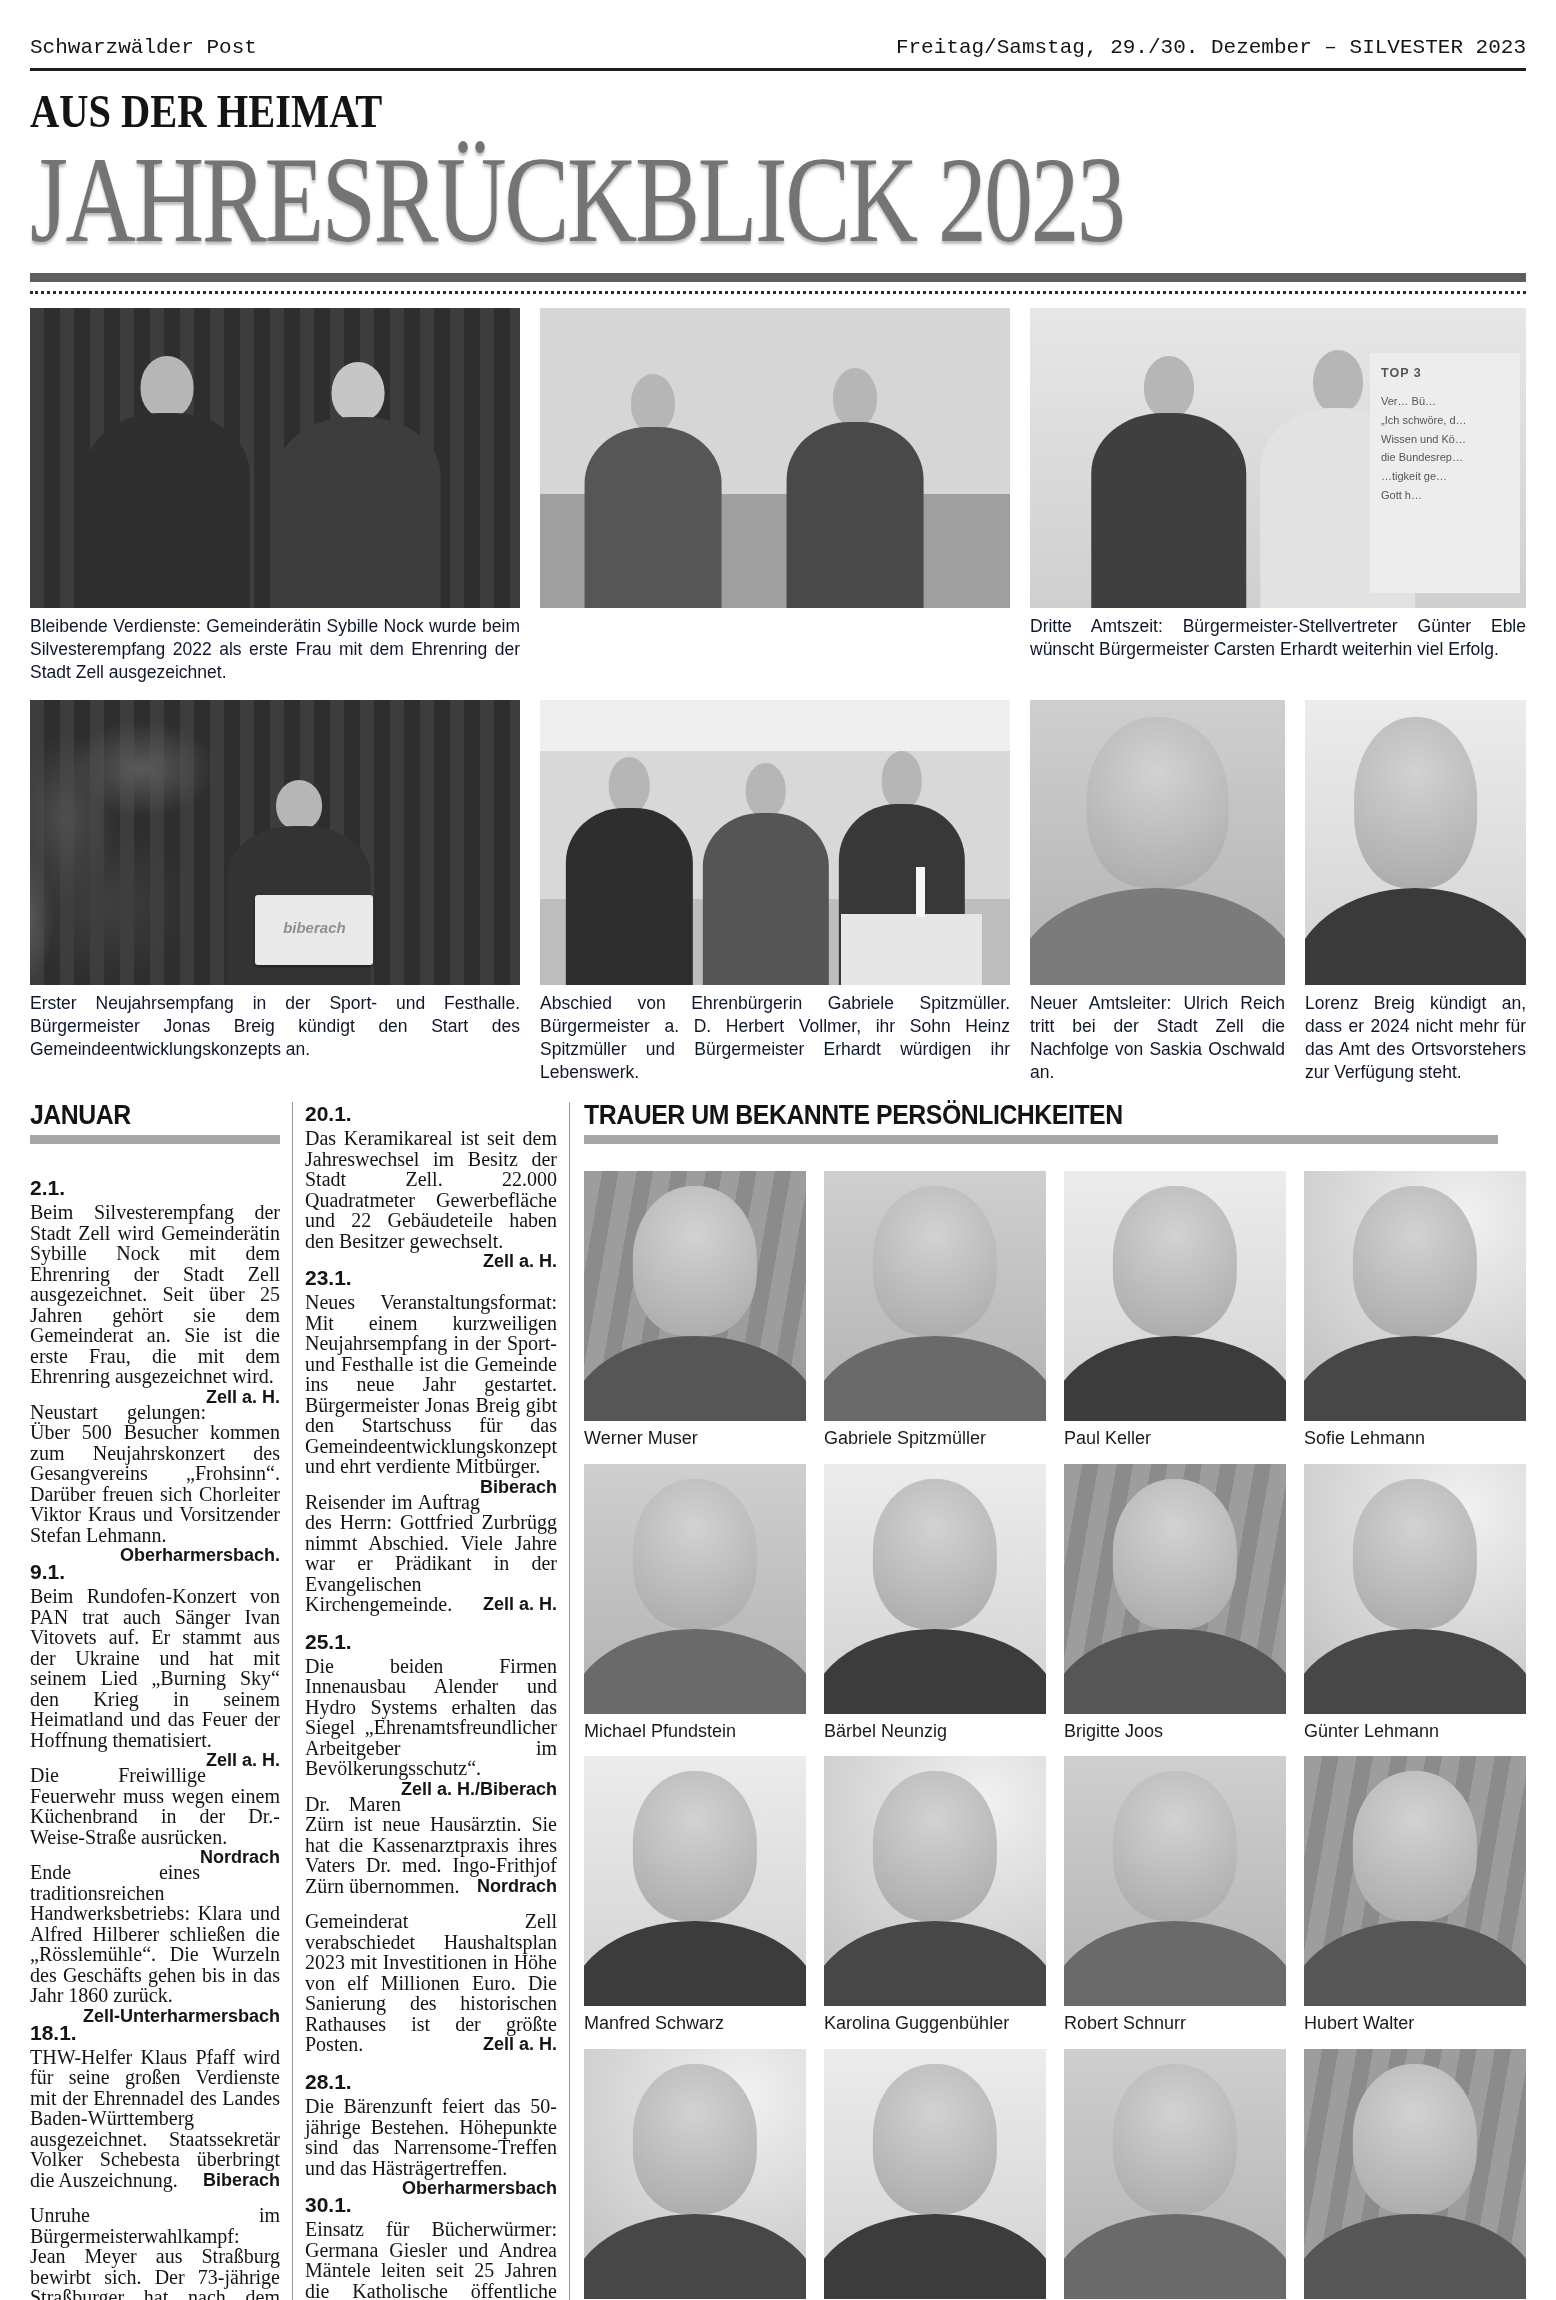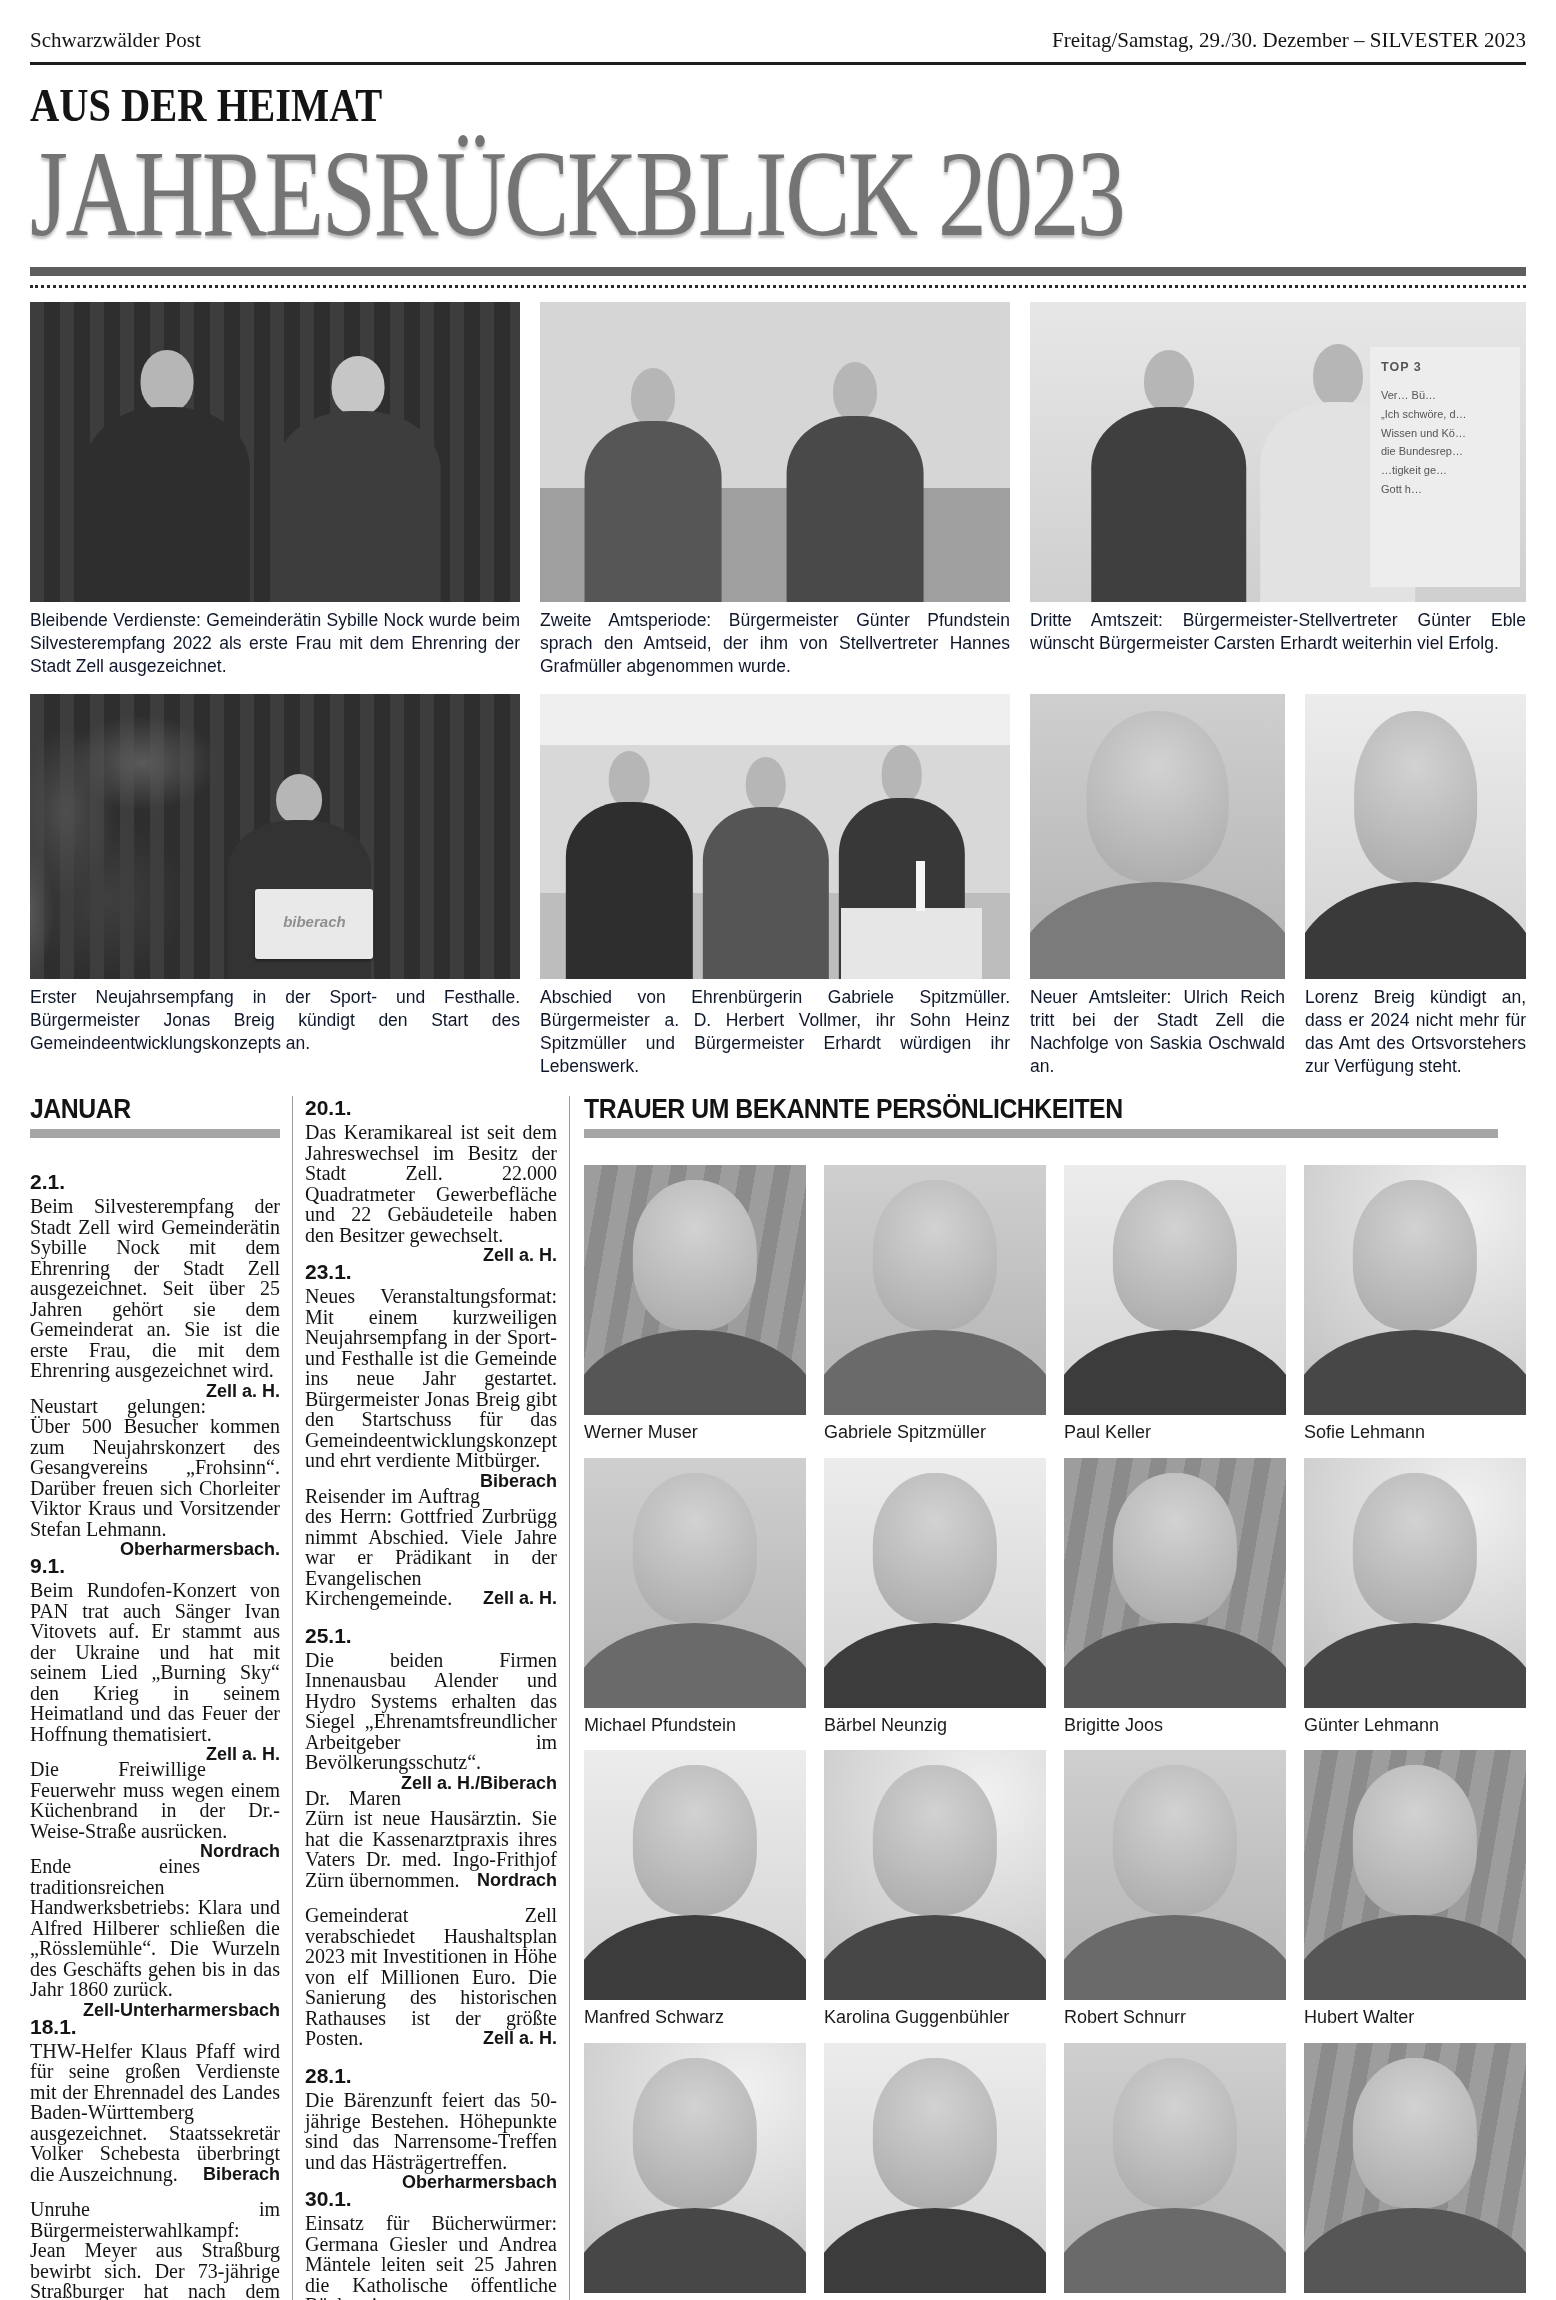--- a/index.html
+++ b/index.html
@@ -1,21 +1,21 @@
 <!DOCTYPE html>
 <html lang="de"><head>
 <meta charset="utf-8">
 <style>
   html,body{margin:0;padding:0;background:#ffffff;}
   body{width:1556px;height:2300px;overflow:hidden;font-family:"Liberation Serif",serif;color:#141414;}
   .page{padding:0 30px;position:relative;}
 
   
-  .masthead{display:flex;justify-content:space-between;align-items:flex-end;padding-top:28px;
-    font-size:21px;font-family:Liberation Serif, serif;}
+  .masthead{display:flex;justify-content:space-between;align-items:flex-end;padding-top:36px;
+    font-size:21px;font-family:Liberation Mono, monospace;}
   .mh-rule{border-bottom:3px solid #1d1d1d;margin-top:9px;}
 
   
   .kicker{display:inline-block;margin-top:18px;font-weight:700;font-size:46px;line-height:1;
     transform:scaleX(.88);transform-origin:left;letter-spacing:0;}
   .bigtitle{display:block;white-space:nowrap;font-weight:400;font-size:122px;line-height:1;
     color:#747474;transform:scaleX(.8);transform-origin:left;letter-spacing:-3px;
     text-shadow:0 3px 3px rgba(60,60,60,.35);margin-top:4px;}
   .titlebar{height:9px;background:#5e5e5e;margin-top:12px;}
   .dotted{border-top:3px dotted #2a2a2a;margin-top:9px;}
@@ -116,21 +116,20 @@
         <div class="fig" style="left:13%;width:30%;height:86%;--suit:#2e2e2e;"></div>
         <div class="fig" style="left:52%;width:30%;height:84%;--suit:#3d3d3d;--skin:#c6c6c6;"></div>
       </div>
       <figcaption class="caption">Bleibende Verdienste: Gemeinderätin Sybille Nock wurde beim Silvesterempfang 2022 als erste Frau mit dem Ehrenring der Stadt Zell ausgezeichnet.</figcaption>
     </figure>
     <figure class="pc-b" style="margin:0">
       <div class="photo ph-stage">
         <div class="fig" style="left:11%;width:26%;height:80%;--suit:#565656;"></div>
         <div class="fig" style="left:54%;width:26%;height:82%;--suit:#494949;"></div>
       </div>
-      <figcaption class="caption">Zweite Amtsperiode: Bürgermeister Günter Pfundstein sprach den Amtseid, der ihm von Stellvertreter Hannes Grafmüller abgenommen wurde.</figcaption>
     </figure>
     <figure class="pc-c" style="margin:0">
       <div class="photo ph-bright">
         <div class="fig" style="left:14%;width:28%;height:86%;--suit:#3f3f3f;"></div>
         <div class="fig" style="left:48%;width:28%;height:88%;--suit:#e2e2e2;"></div>
         <div class="slide" id="slide-box">
             <div>TOP 3</div>
             <div>Ver…  Bü…</div>
             <div>„Ich schwöre, d…</div>
             <div>Wissen und Kö…</div>

